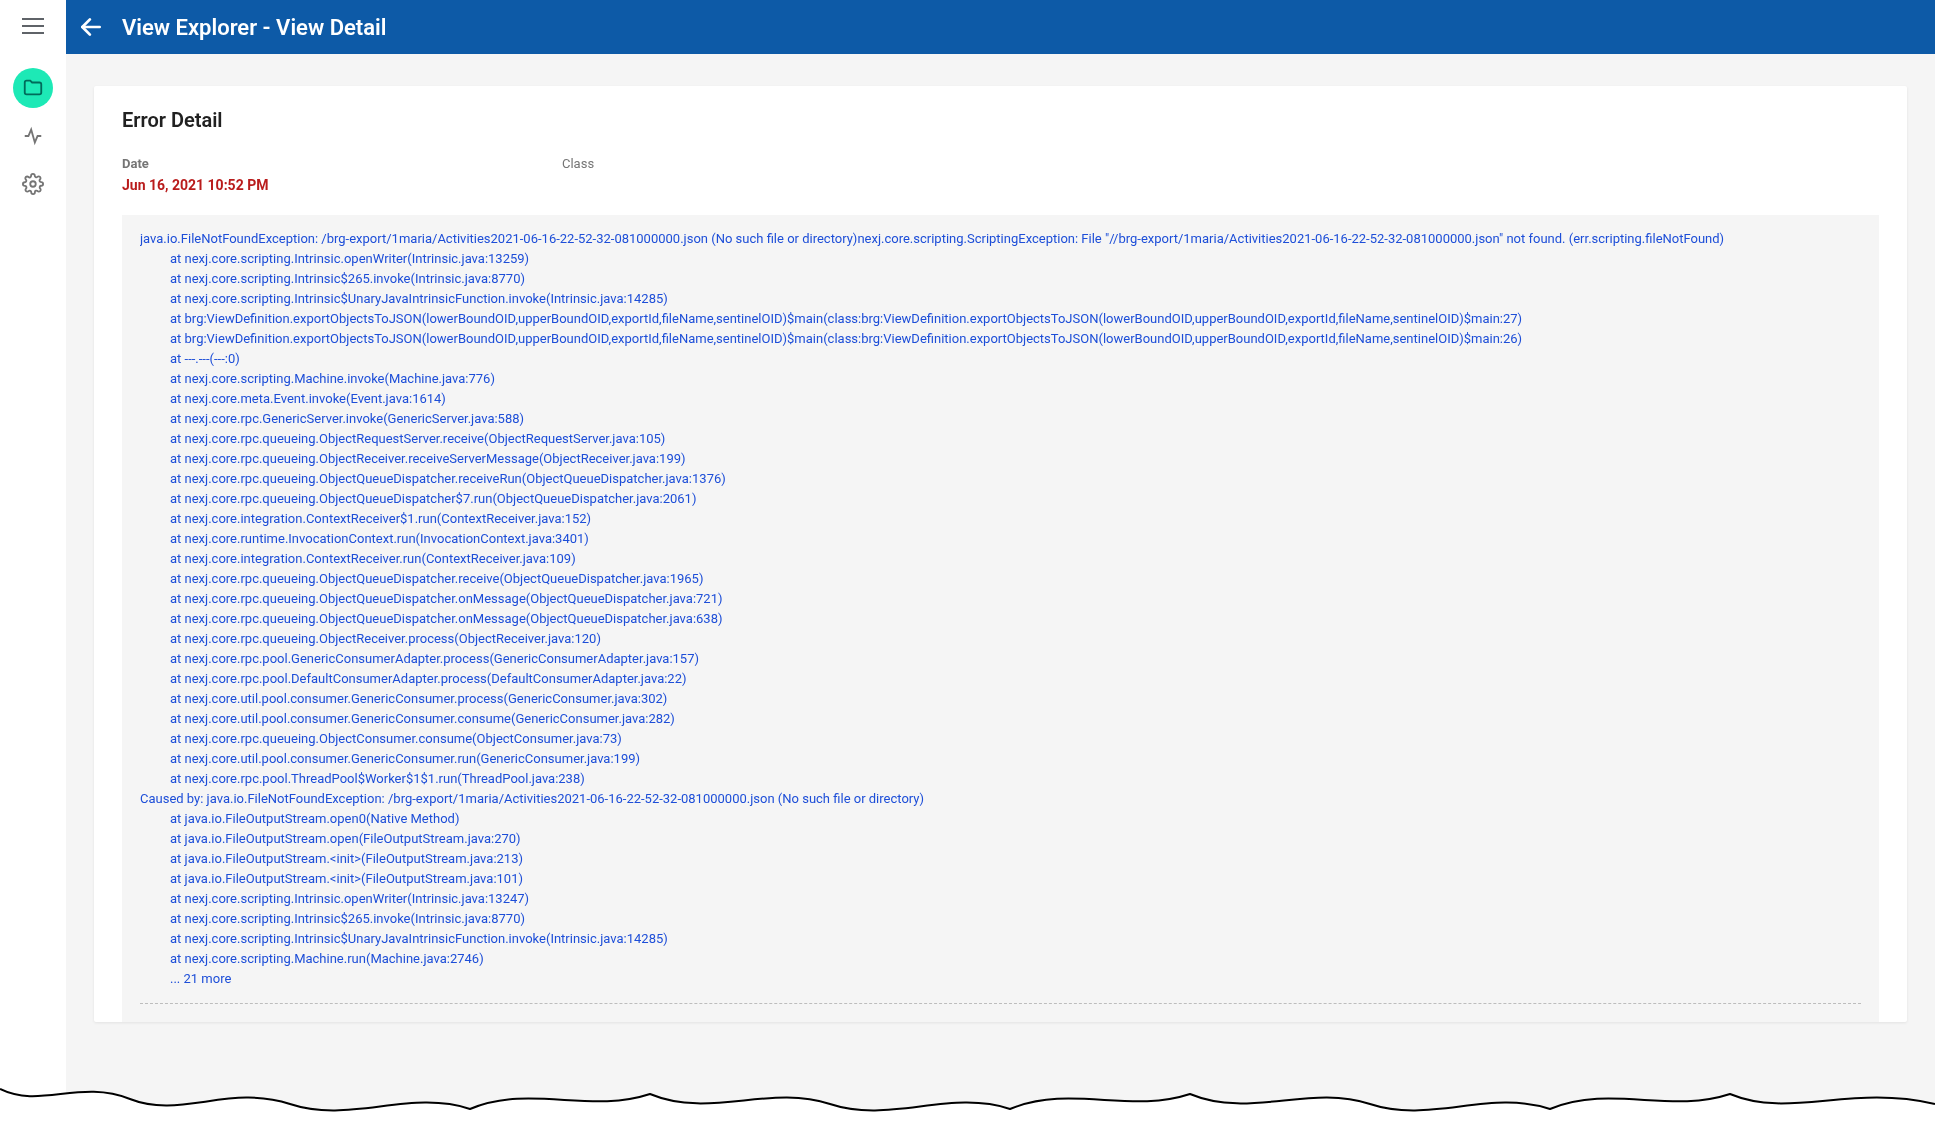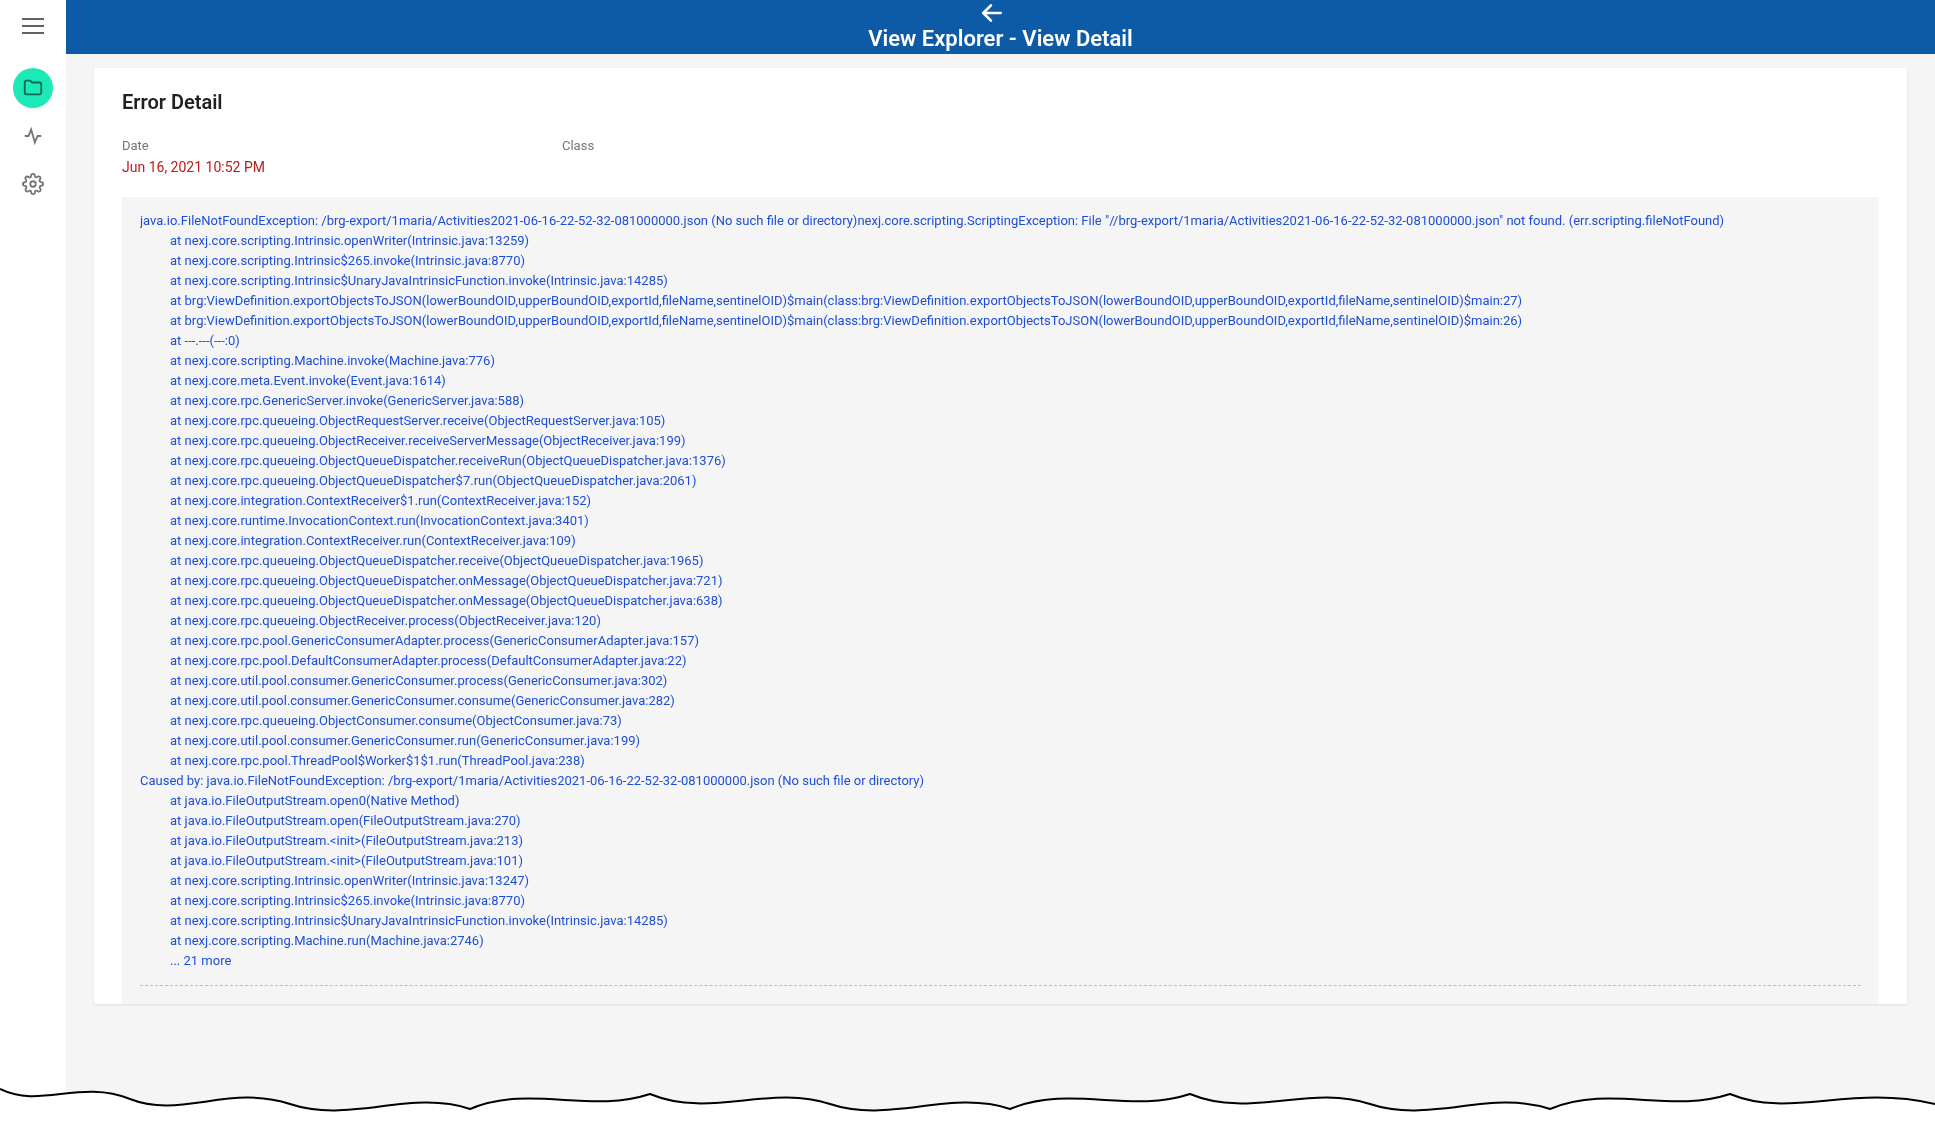--- a/index.html
+++ b/index.html
@@ -66,37 +66,36 @@
   flex-direction: column;
   background: #f5f5f5;
 }
 .top-bar {
   background: #0d5aa7;
   height: 54px;
   display: flex;
   align-items: center;
   padding: 0 12px;
   flex-shrink: 0;
-  flex-direction: column;
 }
 .back-btn {
   color: #fff;
   font-size: 26px;
   margin-right: 18px;
   cursor: pointer;
   display: flex;
   align-items: center;
 }
 .top-title {
   color: #fff;
   font-size: 22px;
   font-weight: 600;
 }
 .content-wrapper {
-  padding: 14px 28px;
+  padding: 32px 28px;
   flex: 1;
   overflow: auto;
 }
 .card {
   background: #fff;
   border-radius: 2px;
   padding: 22px 28px 0 28px;
   box-shadow: 0 1px 3px rgba(0,0,0,0.08);
 }
 .card-title {
@@ -104,20 +103,21 @@
   font-weight: 600;
   color: #212121;
   margin-bottom: 24px;
 }
 .info-row {
   display: flex;
   margin-bottom: 22px;
 }
 .info-col-date {
   width: 440px;
+  font-weight: bold;
 }
 .info-col-event {
   width: 440px;
 }
 .info-col-class {
   flex: 1;
 }
 .info-label {
   font-size: 13px;
   color: #757575;

